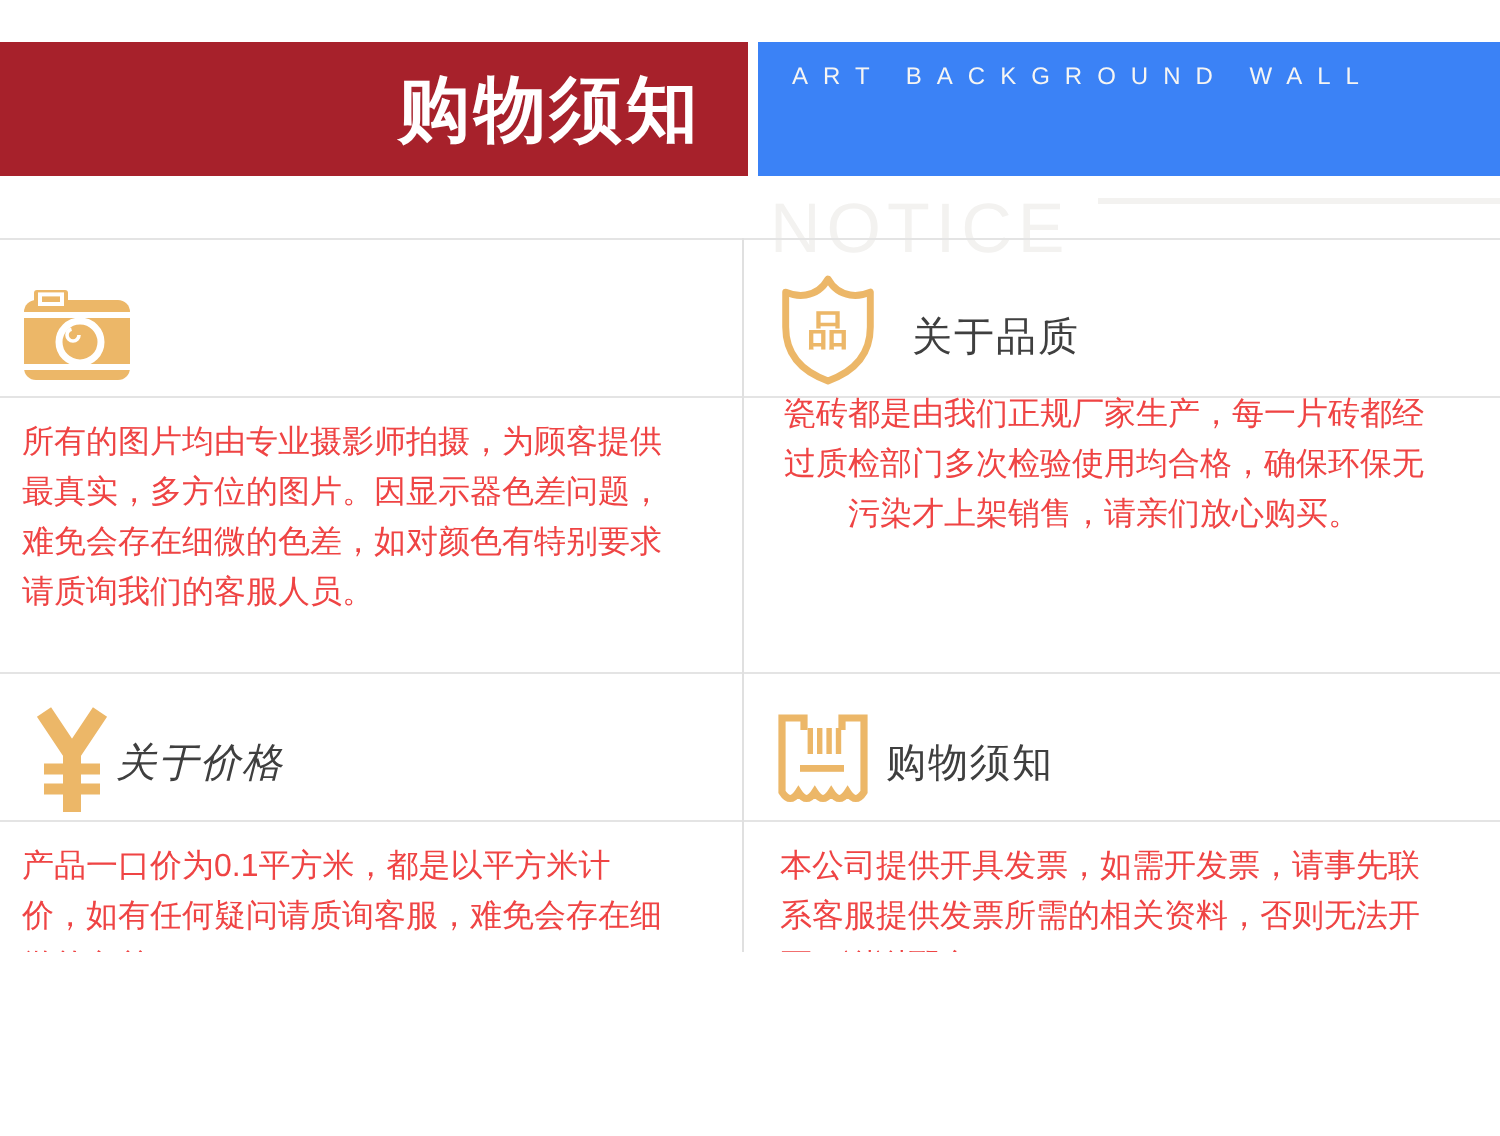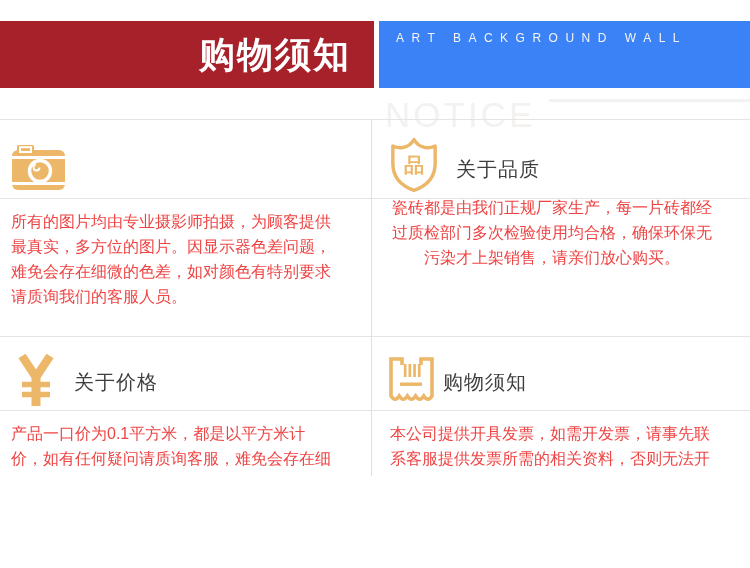--- a/index.html
+++ b/index.html
@@ -149,21 +149,21 @@
   <span class="icon-box" style="left:16px; top:353px;">
     <svg width="40" height="56" viewBox="0 0 40 56">
       <g stroke="#ecb768" fill="none">
         <path d="M6 3 L20 24 L34 3" stroke-width="8.5"></path>
         <path d="M20 22 L20 53" stroke-width="9"></path>
         <path d="M6 31.5 L34 31.5" stroke-width="5.5"></path>
         <path d="M6 41.5 L34 41.5" stroke-width="5.5"></path>
       </g>
     </svg>
   </span>
-  <div class="sec-title" style="left:74px; top:370px;">关于价格</div>
+  <div class="sec-title" style="left:58px; top:370px;font-style:italic;">关于价格</div>
   <div class="sec-body" style="left:11px; top:421px;">产品一口价为0.1平方米，都是以平方米计价，如有任何疑问请质询客服，难免会存在细微的色差。</div>
 
   <span class="icon-box" style="left:388px; top:356px;">
     <svg width="46" height="50" viewBox="0 0 46 50">
       <path d="M14 9 L14 3 L3 3 L3 40 Q7.1 46.5 11.2 40 Q15.3 46.5 19.4 40 Q23.5 46.5 27.6 40 Q31.7 46.5 35.8 40 Q39.9 46.5 44 40 L44 3 L33 3 L33 9" fill="none" stroke="#ecb768" stroke-width="3.6"></path>
       <rect x="15.8" y="8" width="2.7" height="13" fill="#ecb768"></rect>
       <rect x="20.5" y="8" width="2.7" height="13" fill="#ecb768"></rect>
       <rect x="25.2" y="8" width="2.7" height="13" fill="#ecb768"></rect>
       <rect x="29.9" y="8" width="2.7" height="13" fill="#ecb768"></rect>
       <rect x="12" y="26.5" width="22" height="3.4" fill="#ecb768"></rect>

